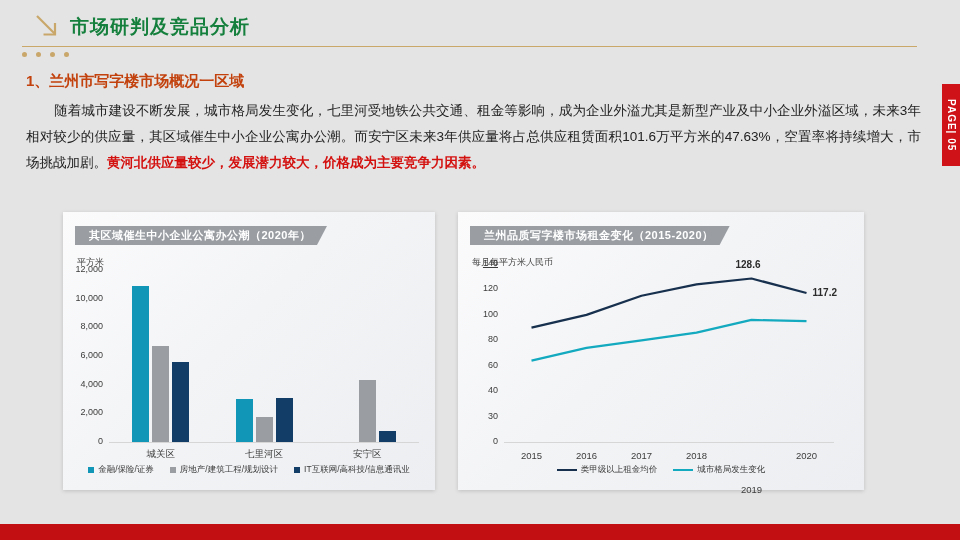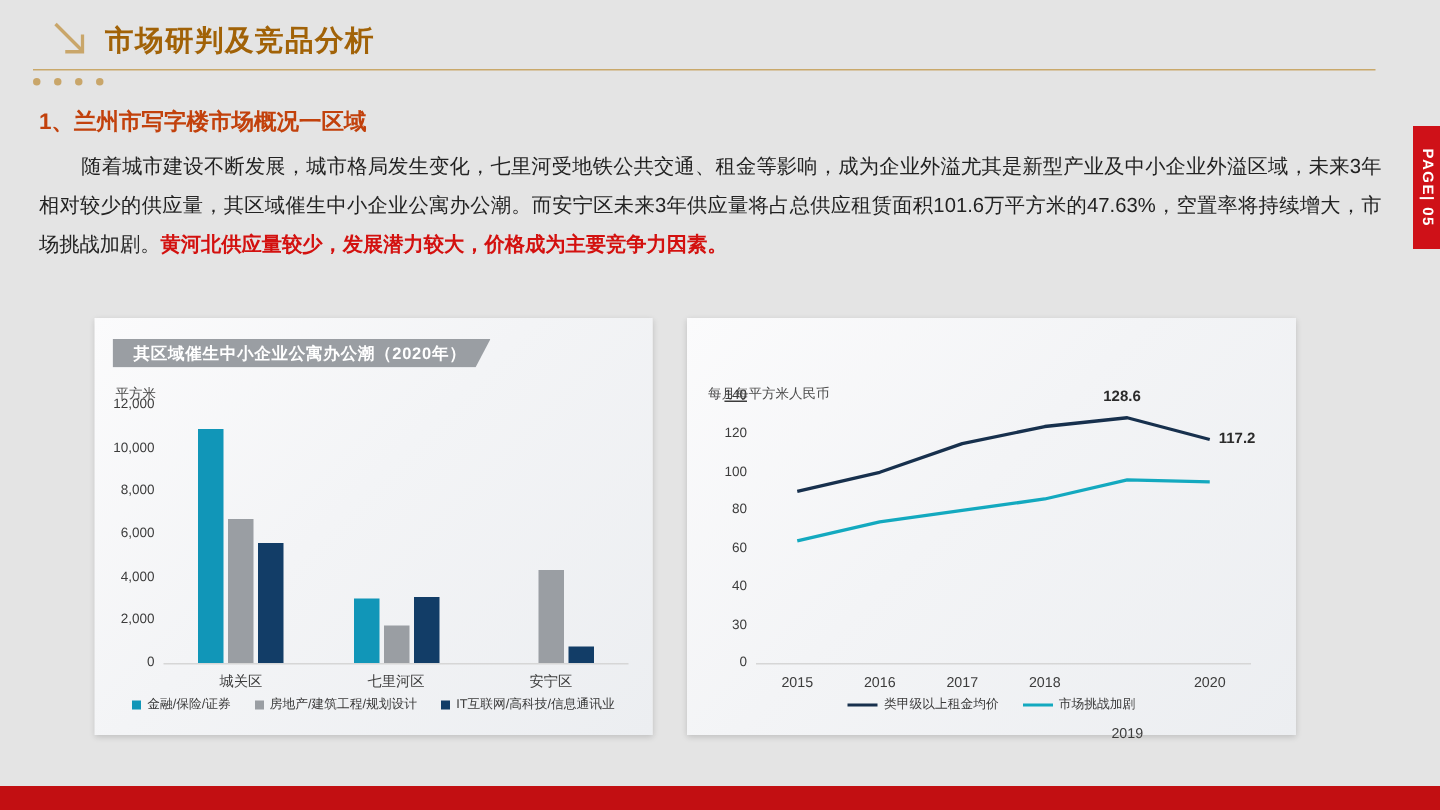--- a/index.html
+++ b/index.html
@@ -7,21 +7,21 @@
     width:960px;height:540px;overflow:hidden;
     background:#e4e4e4;
     font-family:"Liberation Sans","DejaVu Sans",sans-serif;
     position:relative;
   }
   
   .hdr{position:absolute;left:0;top:0;width:960px;height:62px;}
   .arrow-icon{position:absolute;left:35px;top:14px;width:26px;height:26px;}
   .hdr-title{
     position:absolute;left:70px;top:14px;
-    font-size:19px;font-weight:bold;color:#a16207;letter-spacing:1px;
+    font-size:19px;font-weight:bold;color:#15803d;letter-spacing:1px;
     white-space:nowrap;
   }
   .hdr-rule{position:absolute;left:22px;top:46px;width:895px;height:1px;background:#c9a86a;}
   .dots{position:absolute;left:22px;top:52px;display:flex;gap:9px;}
   .dots span{width:5px;height:5px;border-radius:50%;background:#c9a66a;display:block;}
   
   .logo{position:absolute;right:22px;top:10px;display:flex;align-items:center;gap:10px;}
   .logo-mark{width:34px;height:34px;}
   .logo-text{
     font-size:22px;font-weight:bold;color:#b08d52;letter-spacing:2px;
@@ -138,20 +138,21 @@
         <span>房地产/建筑工程/规划设计</span>
       </div>
       <div class="li">
         <span class="swatch" style="background: rgb(18, 61, 103);"></span>
         <span>IT互联网/高科技/信息通讯业</span>
       </div>
     </div>
 </div>
 
 <div class="card" id="card-line">
+  <div class="card-banner">兰州品质写字楼市场租金变化（2015-2020）</div>
   <div class="axis-unit">每月每平方米人民币</div>
   <div class="plot" id="line-plot" style="left: 46px; top: 52px; width: 330px; height: 178px;">
       <div class="ytick" style="right: 336px; top: -6px; width: 34px; text-decoration: underline;">140</div>
       <div class="ytick" style="right: 336px; top: 19.4286px; width: 34px;">120</div>
       <div class="ytick" style="right: 336px; top: 44.8571px; width: 34px;">100</div>
       <div class="ytick" style="right: 336px; top: 70.2857px; width: 34px;">80</div>
       <div class="ytick" style="right: 336px; top: 95.7143px; width: 34px;">60</div>
       <div class="ytick" style="right: 336px; top: 121.143px; width: 34px;">40</div>
       <div class="ytick" style="right: 336px; top: 146.571px; width: 34px;">30</div>
       <div class="ytick" style="right: 336px; top: 172px; width: 34px;">0</div>
@@ -169,18 +170,18 @@
       <div class="dlabel" style="left: 231.5px; top: -5.50571px;">128.6</div>
       <div class="dlabel" style="left: 308.5px; top: 22.9886px;">117.2</div>
     </div>
   <div class="legend" id="line-legend">
       <div class="li">
         <span class="lswatch" style="background: rgb(23, 48, 77);"></span>
         <span>类甲级以上租金均价</span>
       </div>
       <div class="li">
         <span class="lswatch" style="background: rgb(19, 169, 191);"></span>
-        <span>市场挑战加剧</span>
+        <span>城市格局发生变化</span>
       </div>
     </div>
 </div>
 
 <div class="footer-bar"></div>
 
 </body></html>

